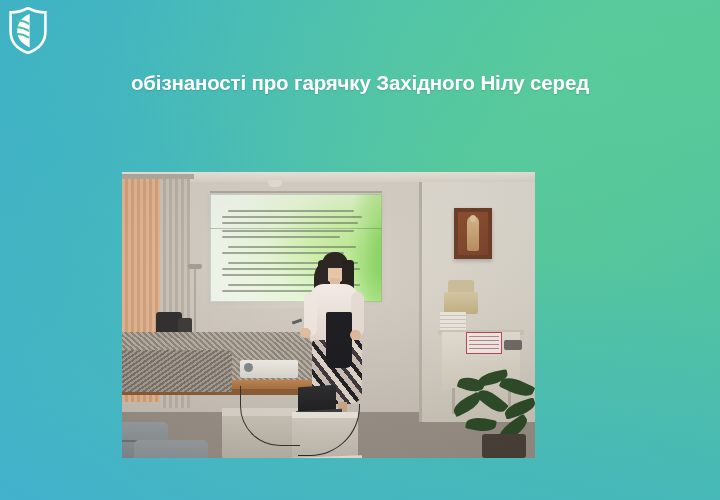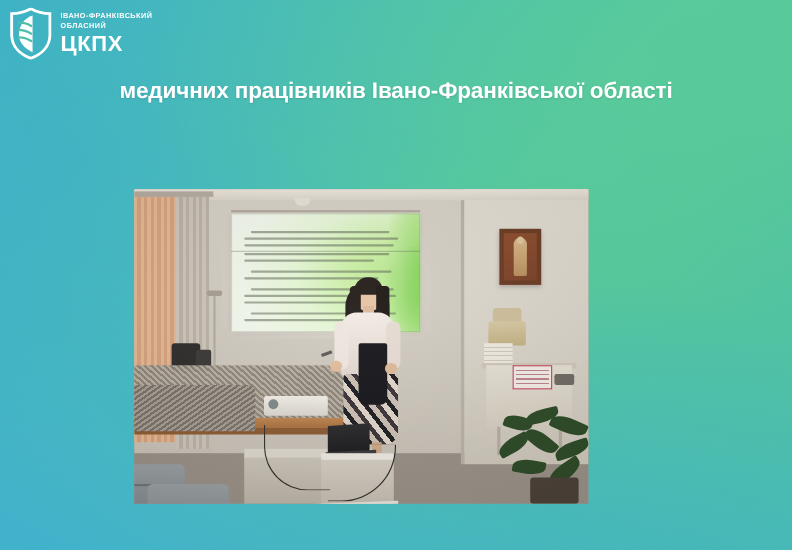--- a/index.html
+++ b/index.html
@@ -429,29 +429,24 @@
 <div id="bg3"></div>
 
 <div id="logo">
   <svg class="shield" viewBox="0 0 38 47">
     <path d="M19 1 C13 4.2 6.5 5.4 1.6 5.4 L1.6 24.5 C1.6 35.5 9.6 42.5 19 46 C28.4 42.5 36.4 35.5 36.4 24.5 L36.4 5.4 C31.5 5.4 25 4.2 19 1 Z" fill="none" stroke="#ffffff" stroke-width="2.6"></path>
     <path d="M20.6 7 L20.6 40.5 C13.5 37.2 8.2 31.8 8.2 24.6 C8.2 15.5 13.8 9.2 20.6 7 Z" fill="#ffffff"></path>
     <path d="M8.5 13.5 C12.5 13.5 16.5 14.6 19.4 16.6" fill="none" stroke="#4FC0A8" stroke-width="2.1" stroke-linecap="round"></path>
     <path d="M7.6 20.2 C11.8 20.2 15.9 21.4 19.4 23.6" fill="none" stroke="#4FC0A8" stroke-width="2.1" stroke-linecap="round"></path>
     <path d="M8.2 27.0 C12.2 27.0 16.1 28.2 19.4 30.3" fill="none" stroke="#4FC0A8" stroke-width="2.1" stroke-linecap="round"></path>
   </svg>
-  <div class="words">
-    <div class="logo-line1">ІВАНО-ФРАНКІВСЬКИЙ</div>
-    <div class="logo-line2">ОБЛАСНИЙ</div>
-    <div class="logo-abbr">ЦКПХ</div>
-  </div>
 </div>
 
 <h1 id="title">
-  <span>медичних працівників Івано-Франківської області</span>
+  <span>обізнаності про гарячку Західного Нілу серед</span>
 </h1>
 
 <div id="photo">
 
   <div class="ph wall"></div>
   <div class="ph wall-right"></div>
   <div class="ph wall-corner"></div>
   <div class="ph ceiling"></div>
 
   <div class="ph blinds"></div>

